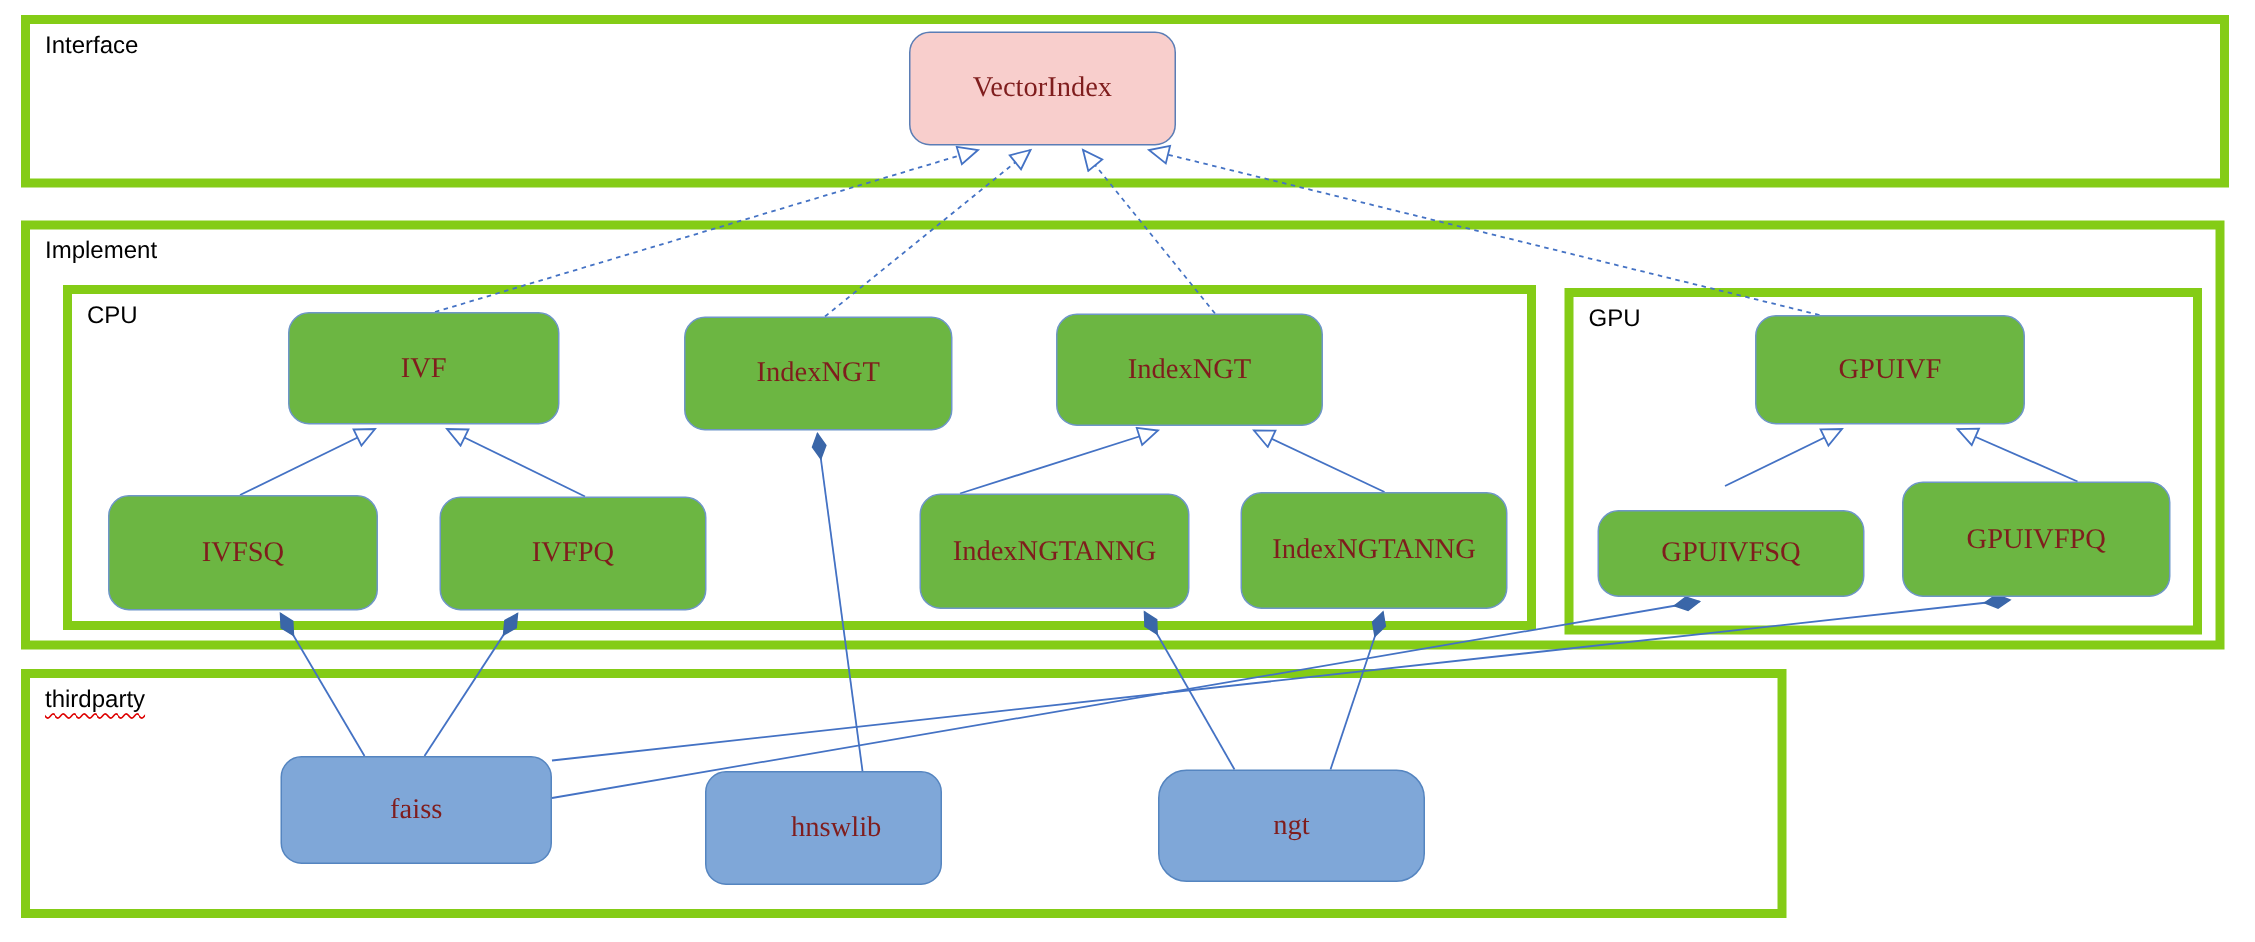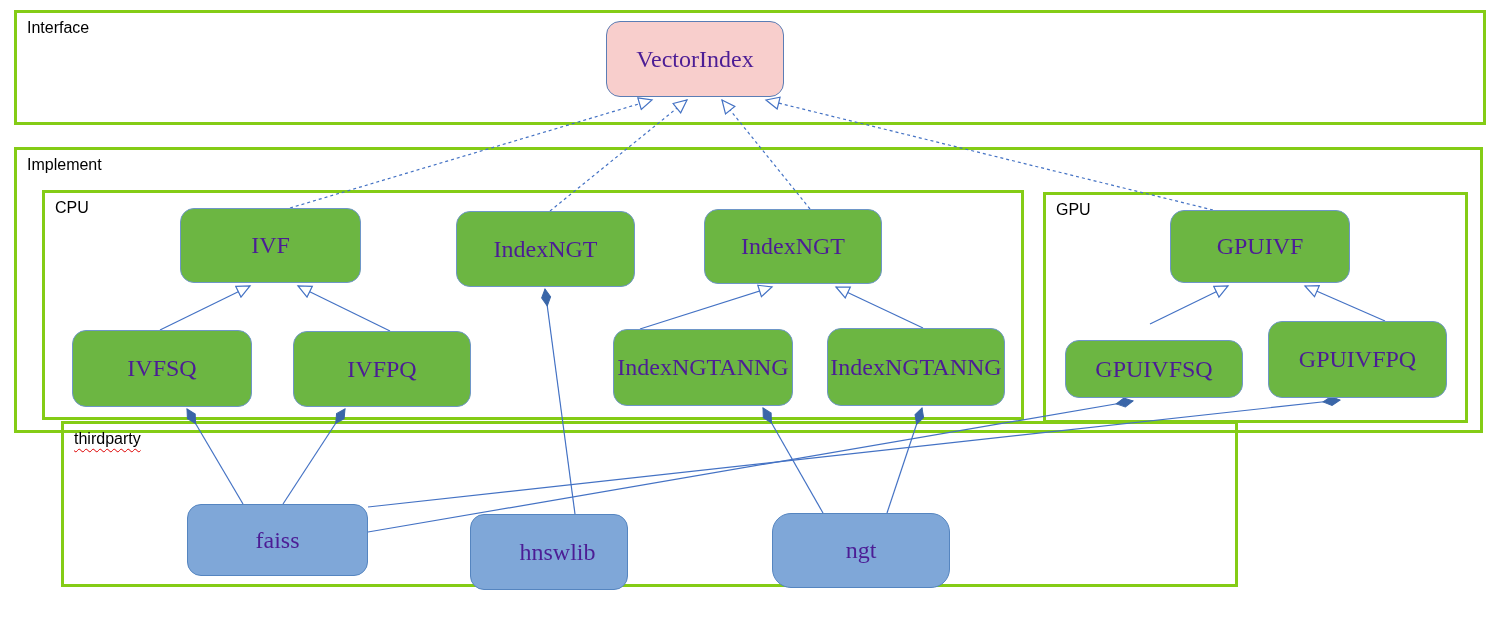--- a/index.html
+++ b/index.html
@@ -1,38 +1,38 @@
 <!DOCTYPE html>
 <html><head>
 <meta charset="utf-8">
 <style>
   html,body{margin:0;padding:0;background:#fff;}
   #canvas{position:relative;width:1503px;height:628px;background:#fff;
           font-family:"Liberation Sans",sans-serif;overflow:hidden;}
-  .grp{position:absolute;border:3px solid #84cc16;background:transparent;box-sizing:border-box;}
+  .grp{position:absolute;border:6px solid #84cc16;background:transparent;box-sizing:border-box;}
   .grp-label{position:absolute;left:10px;top:6px;font-size:16px;color:#000;
              font-family:"Liberation Sans",sans-serif;}
   .wavy{text-decoration:underline wavy #d00;text-decoration-thickness:1px;text-underline-offset:4px;}
   .node{position:absolute;box-sizing:border-box;border-radius:14px;
         display:flex;align-items:center;justify-content:center;
-        font-family:"Liberation Serif",serif;font-size:24px;color:#4c1d95;z-index:3;}
+        font-family:"Liberation Serif",serif;font-size:19px;color:#7f1d1d;z-index:3;}
   .node.pink {background:#F8CECC;border:1.5px solid #5B7DB5;}
   .node.green{background:#6CB642;border:1.5px solid #6E96C8;}
   .node.blue {background:#7FA7D8;border:1.5px solid #5585C0;}
   #edges{position:absolute;left:0;top:0;z-index:2;}
   .grp-layer{position:absolute;left:0;top:0;width:100%;height:100%;z-index:1;}
   
   #g-interface {left:14px; top:10px;  width:1472px;height:115px;}
   #g-implement {left:14px; top:147px; width:1469px;height:286px;}
   #g-cpu       {left:42px; top:190px; width:982px; height:230px;}
   #g-gpu       {left:1043px;top:192px;width:425px; height:231px;}
-  #g-thirdparty{left:14px; top:421px; width:1177px;height:166px;margin-left:47px;}
+  #g-thirdparty{left:14px; top:446px; width:1177px;height:166px;}
   
   #n-vectorindex {left:606px; top:21px; width:178px;height:76px;}
-  #n-ivf         {left:180px; top:208px;width:181px;height:75px;}
+  #n-ivf         {left:192px; top:208px;width:181px;height:75px;}
   #n-indexhnsw   {left:456px; top:211px;width:179px;height:76px;}
   #n-indexngt    {left:704px; top:209px;width:178px;height:75px;}
   #n-gpuivf      {left:1170px;top:210px;width:180px;height:73px;}
   #n-ivfsq       {left:72px;  top:330px;width:180px;height:77px;}
   #n-ivfpq       {left:293px; top:331px;width:178px;height:76px;}
   #n-indexngtonng{left:613px; top:329px;width:180px;height:77px;}
   #n-indexngtanng{left:827px; top:328px;width:178px;height:78px;}
   #n-gpuivfsq    {left:1065px;top:340px;width:178px;height:58px;align-items:center;}
   #n-gpuivfpq    {left:1268px;top:321px;width:179px;height:77px;justify-content:center;}
   #n-faiss       {left:187px; top:504px;width:181px;height:72px;}

